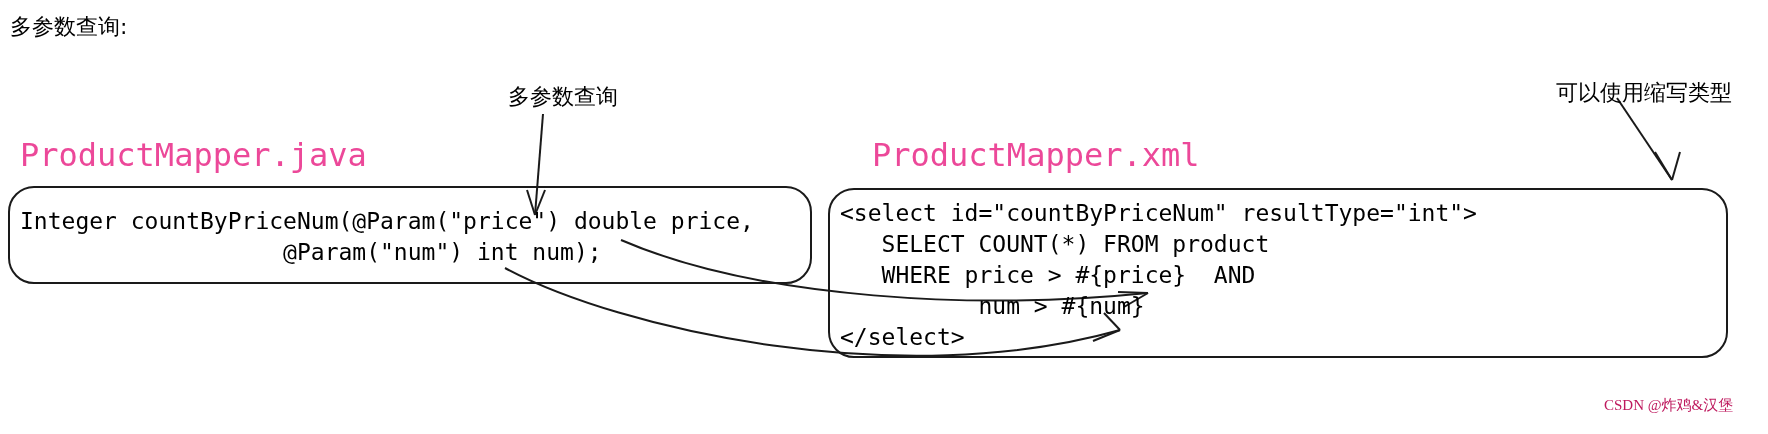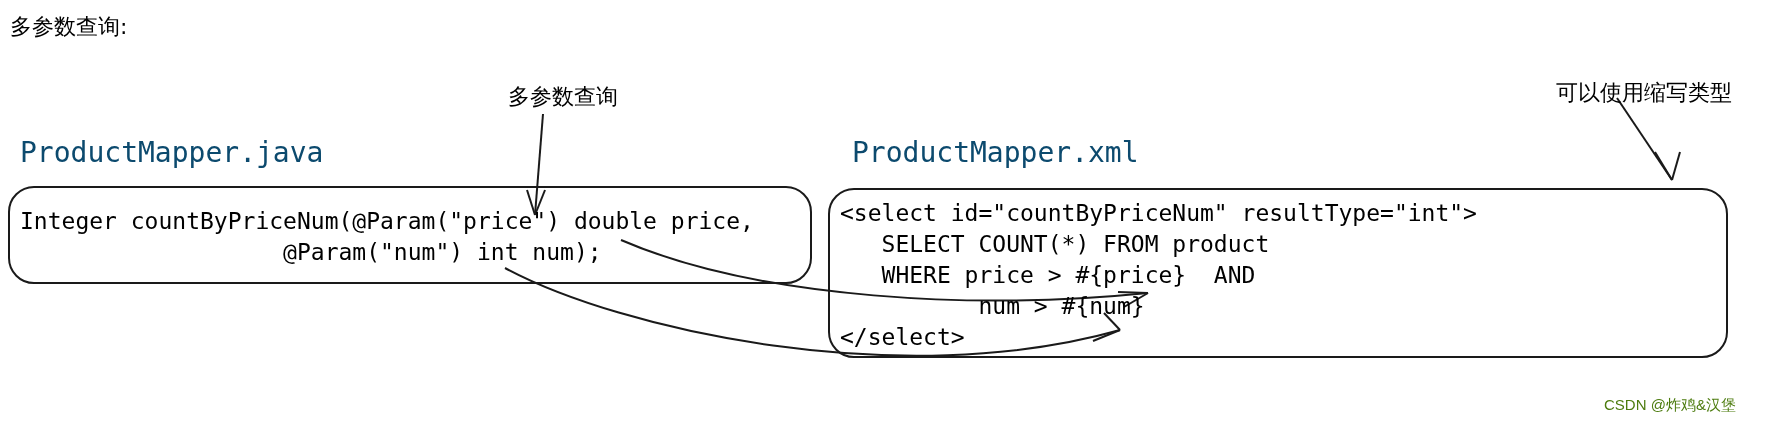--- a/index.html
+++ b/index.html
@@ -22,25 +22,25 @@
     color:#000;
     letter-spacing:0px;
   }
   #page-heading{left:10px;top:12px;font-size:22px;text-align:center;}
   #note-placeholder{left:508px;top:82px;font-size:22px;}
   #note-shorthand{left:1556px;top:46px;font-size:22px;margin-top:32px;}
 
   
   .filelabel{
     font-family:"DejaVu Sans Mono","Liberation Mono",monospace;
-    font-size:28px;
-    color:#0c4a6e;
+    font-size:32px;
+    color:#ec4899;
   }
   #label-java{left:20px;top:136px;}
-  #label-xml{left:852px;top:136px;}
+  #label-xml{left:872px;top:136px;}
 
   
   .codebox{
     position:absolute;
     border:2px solid #1a1a1a;
     border-radius:26px;
     background:transparent;
     box-sizing:border-box;
   }
   #box-java{left:8px;top:186px;width:804px;height:98px;}
@@ -53,23 +53,23 @@
     line-height:31px;
     white-space:pre;
     color:#000;
   }
   #code-java{left:20px;top:206px;}
   #code-xml{left:840px;top:198px;}
 
   
   #watermark{
     left:1604px;top:396px;
-    font-family:Liberation Sans, sans-serif;
+    font-family:Liberation Serif, serif;
     font-size:15px;
-    color:#4d7c0f;
+    color:#be185d;
   }
 </style>
 </head>
 <body>
 
 <svg class="layer" width="1768" height="434" viewBox="0 0 1768 434">
 
   <g>
     <path d="M 543 114 L 535 215" fill="none" stroke="#1a1a1a" stroke-width="2"></path>
     <path d="M 535 215 L 527 190" fill="none" stroke="#1a1a1a" stroke-width="2"></path>

